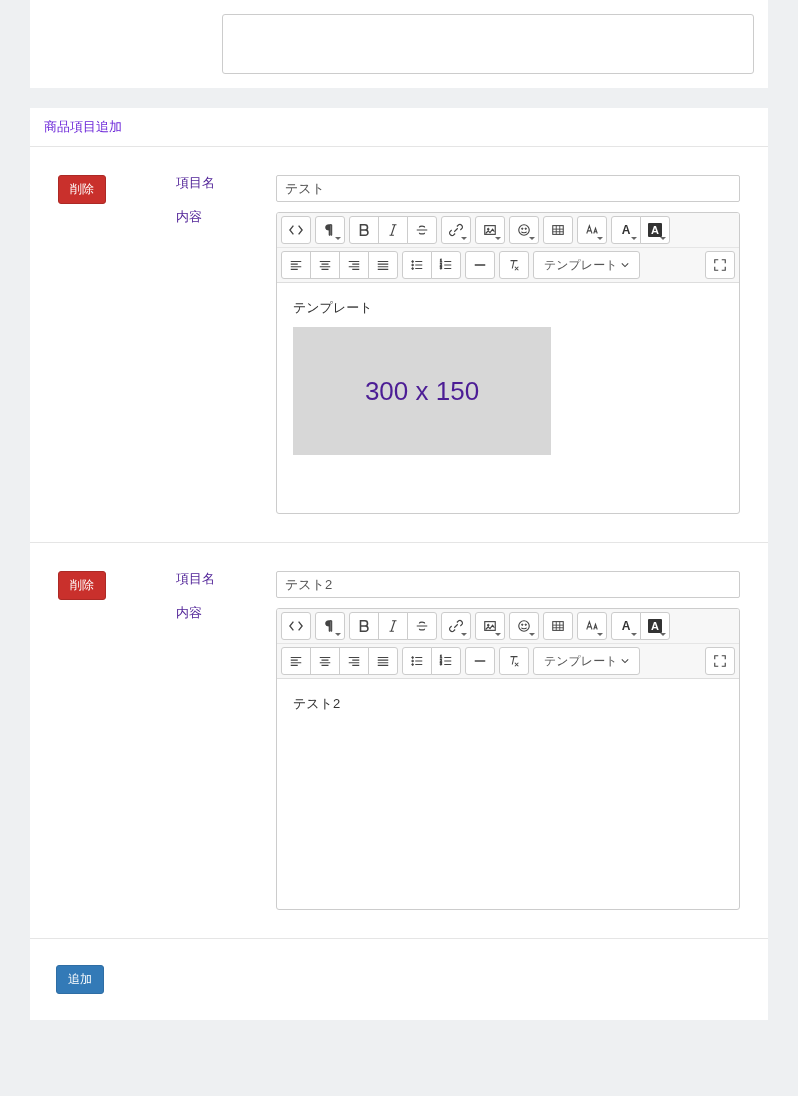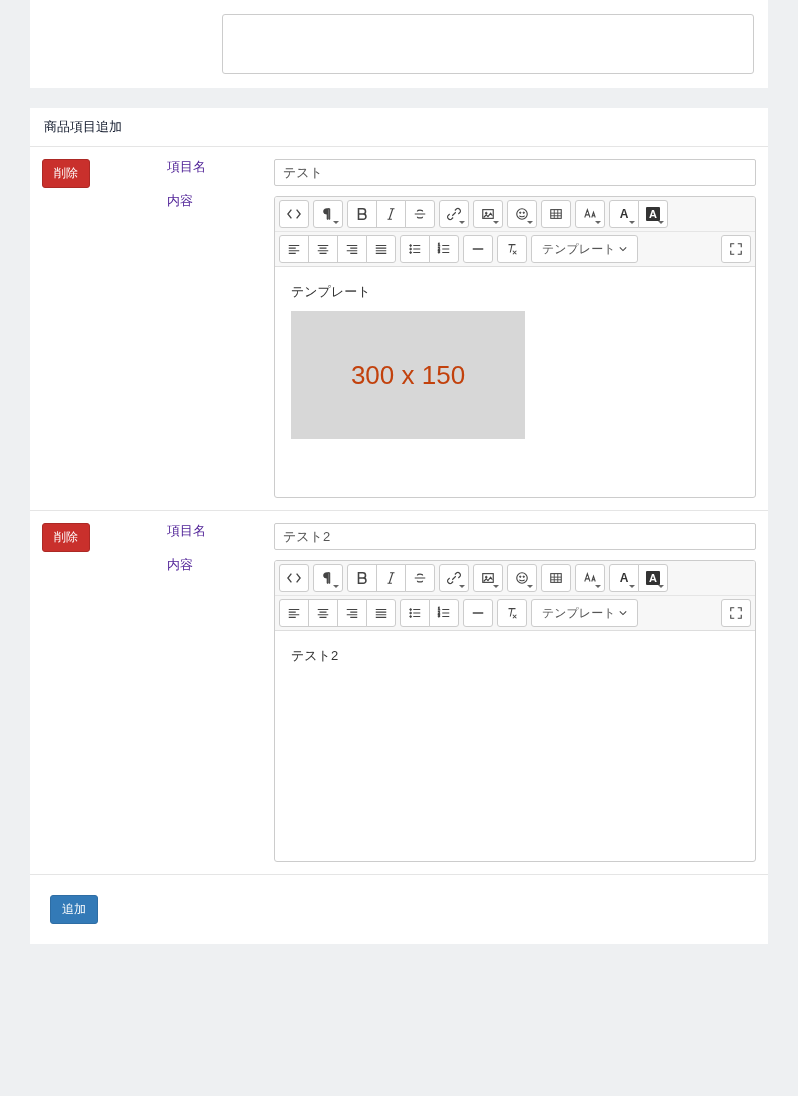--- a/index.html
+++ b/index.html
@@ -22,31 +22,30 @@
     .input-xl {
       border: 1px solid #ccc;
       height: 60px;
       width: 100%;
       border-radius: 3px;
       background: #fff;
     }
     .section-heading {
       padding: 10px 14px;
       font-size: 13px;
-      color: #0f172a;
+      color: #6d28d9;
     }
     .panel-last {
       margin-bottom: 50px;
     }
 
     .item-row {
       display: flex;
-      padding: 12px;
+      padding: 28px;
       border-top: 1px solid #e5e5e5;
-      gap: 7px;
     }
     .item-col-del { width: 118px; flex-shrink: 0; }
     .item-col-labels { width: 100px; flex-shrink: 0; font-size: 13px; color: #4c1d95; }
     .item-col-labels .lbl { margin-bottom: 18px; display:block; line-height: 1.2; }
     .item-col-main { flex: 1; min-width: 0; }
 
     .btn {
       display: inline-block;
       border: 1px solid transparent;
       padding: 5px 11px;
@@ -121,34 +120,34 @@
 
     .editor-body {
       min-height: 230px;
       padding: 16px;
       font-size: 13px;
       color: #333;
     }
     .editor-body.tall { min-height: 230px; }
     .placeholder-img {
       background: #d7d7d7;
-      width: 234px;
+      width: 258px;
       height: 128px;
       display: flex;
       align-items: center;
       justify-content: center;
-      color: #c2410c;
+      color: #4c1d95;
       font-size: 26px;
       margin-top: 10px;
       font-family: Arial, sans-serif;
     }
 
     .panel-footer-row {
       border-top: 1px solid #e5e5e5;
-      padding: 20px;
+      padding: 26px;
     }
   </style>
 </head>
 <body>
 
 <div class="panel">
   <div class="panel-top">
     <div class="spacer-left"></div>
     <div class="input-xl"></div>
   </div>

